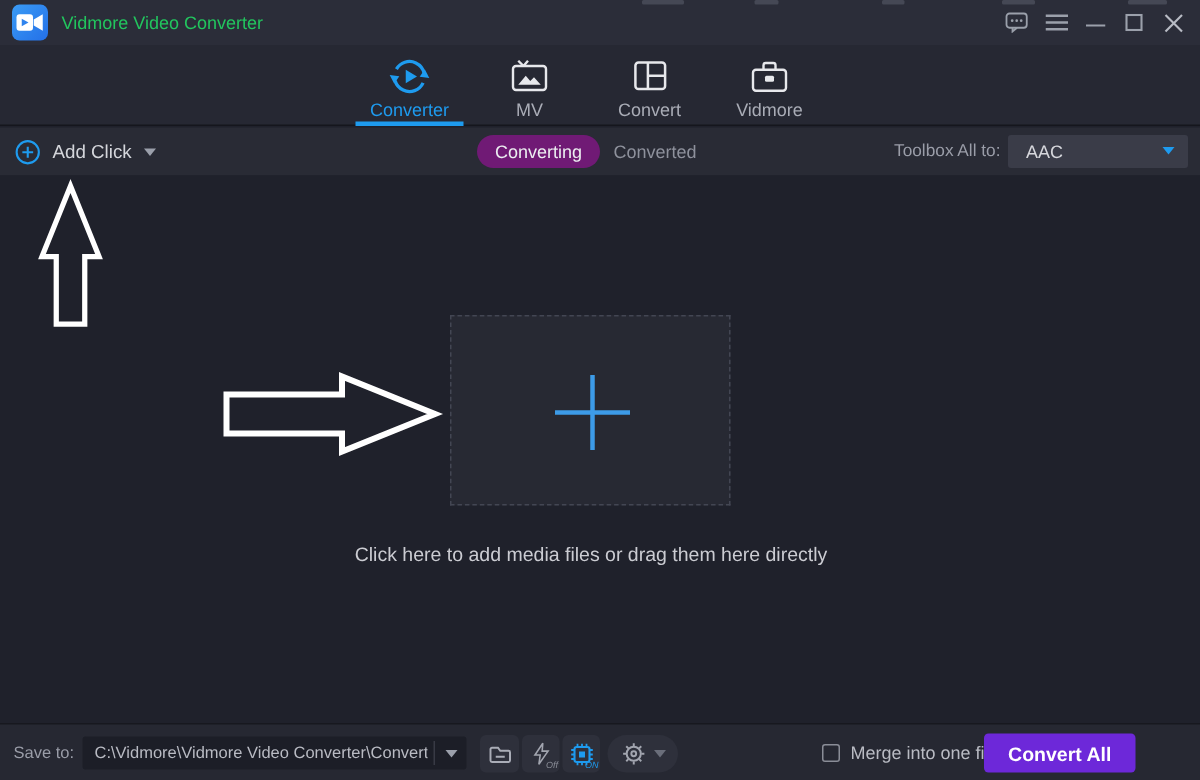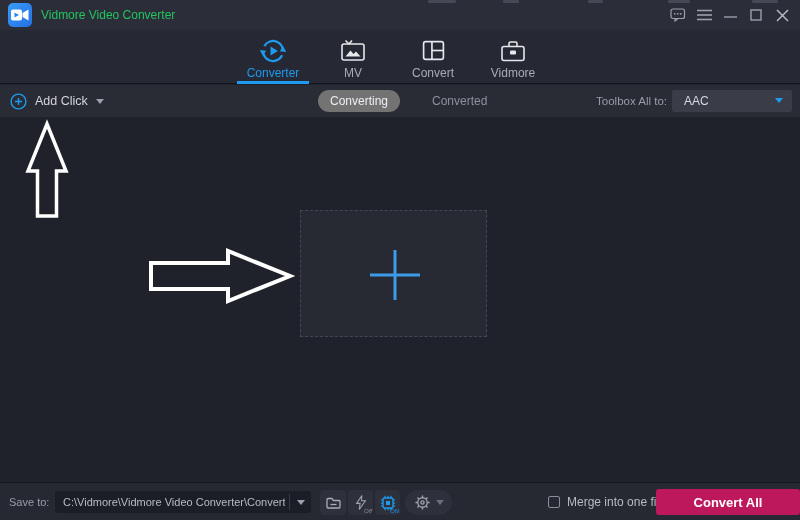--- a/index.html
+++ b/index.html
@@ -32,23 +32,23 @@
 
   
   .toolbar { position:absolute; top:85px; left:0; width:800px; height:32px; background:#292b35; }
   .addfiles { position:absolute; left:10px; top:0; height:32px; display:flex; align-items:center; gap:8px; cursor:pointer; }
   .addfiles .lbl { font-size:12.5px; color:#d4d6db; }
   .caret { width:0; height:0; border-left:4.5px solid transparent; border-right:4.5px solid transparent;
            border-top:5.5px solid #9ba0ab; display:inline-block; }
   .caret.blue { border-top-color:#1e9bef; }
   .caret.dark { border-top-color:#6a6e7a; }
   .qtab-on { position:absolute; left:318px; top:5px; height:22px; line-height:22px; padding:0 12px;
-             border-radius:11px; background:#737373; color:#eceef1; font-size:12px; cursor:pointer; }
+             border-radius:11px; background:#701a75; color:#eceef1; font-size:12px; cursor:pointer; }
   .qtab-off { position:absolute; left:409px; top:5px; height:22px; line-height:22px; color:#8e919c;
-              font-size:12px; cursor:pointer;margin-left:23px; }
+              font-size:12px; cursor:pointer; }
   .cvtlabel { position:absolute; right:133px; top:0; line-height:32px; font-size:11.5px; color:#9a9da8; }
   .fmtselect { position:absolute; left:672px; top:5px; width:120px; height:22px; background:#3a3c48;
                border-radius:2px; cursor:pointer; }
   .fmtselect .val { position:absolute; left:12px; top:0; line-height:22px; font-size:12px; color:#d6d7dc; }
   .fmtselect .caret { position:absolute; right:9px; top:8px; }
 
   
   .content { position:absolute; top:117px; left:0; width:800px; height:365px; background:#1f212b; }
   .dropzone { position:absolute; left:300px; top:93px; width:187px; height:127px; background:#272933;
               border:1px dashed #434653; cursor:pointer; }
@@ -68,21 +68,21 @@
   .savepath .caret { position:absolute; right:6px; top:9px; }
   .sqbtn { position:absolute; top:7px; width:26px; height:25px; background:#2e303b; border-radius:4px;
            display:flex; align-items:center; justify-content:center; cursor:pointer; }
   .sqbtn .sub { position:absolute; right:1px; bottom:1px; font-size:6px; color:#8a8d97; font-style:italic; }
   .sqbtn .sub.on { color:#1e9bef; }
   .gearbtn { position:absolute; left:405px; top:7px; width:47px; height:25px; background:#2e303b;
              border-radius:13px; display:flex; align-items:center; justify-content:center; gap:5px; cursor:pointer; }
   .mergebox { position:absolute; left:548px; top:13px; width:12px; height:12px; border:1px solid #8a8d97;
               border-radius:2px; background:transparent; cursor:pointer; }
   .mergelbl { position:absolute; left:567px; top:0; line-height:38px; font-size:12px; color:#b9bbc3; cursor:pointer; }
-  .convertbtn { position:absolute; left:656px; top:6px; width:144px; height:26px; background:#be185d;
+  .convertbtn { position:absolute; left:656px; top:6px; width:101px; height:26px; background:#6d28d9;
                 border:none; border-radius:3px; color:#ffffff; font-size:13px; font-weight:600;
                 font-family:"Liberation Sans", sans-serif; cursor:pointer; }
 </style>
 </head>
 <body>
 
 <div class="titlebar">
   <div class="frag" style="left:428px;width:28px;"></div>
   <div class="frag" style="left:503px;width:16px;"></div>
   <div class="frag" style="left:588px;width:15px;"></div>
@@ -201,20 +201,21 @@
     <span class="caret blue"></span>
   </div>
 </div>
 
 <div class="content">
   <div class="dropzone">
     <svg class="plus" width="56" height="56" viewBox="0 0 56 56">
       <path d="M28 3 V53 M3 28 H53" stroke="#3d9be8" stroke-width="3"></path>
     </svg>
   </div>
+  <div class="hint">Click here to add media files or drag them here directly</div>
 </div>
 
 <svg class="annot" width="800" height="520" viewBox="0 0 800 520">
   <polygon points="47,124 66,171 56.5,171 56.5,216 37.5,216 37.5,171 28,171" fill="none" stroke="#ffffff" stroke-width="3.5" stroke-linejoin="miter"></polygon>
   <polygon points="151,263 228,263 228,251 290,276 228,301 228,289 151,289" fill="none" stroke="#ffffff" stroke-width="4" stroke-linejoin="miter"></polygon>
 </svg>
 
 <div class="bottombar">
   <span class="saveto">Save to:</span>
 

